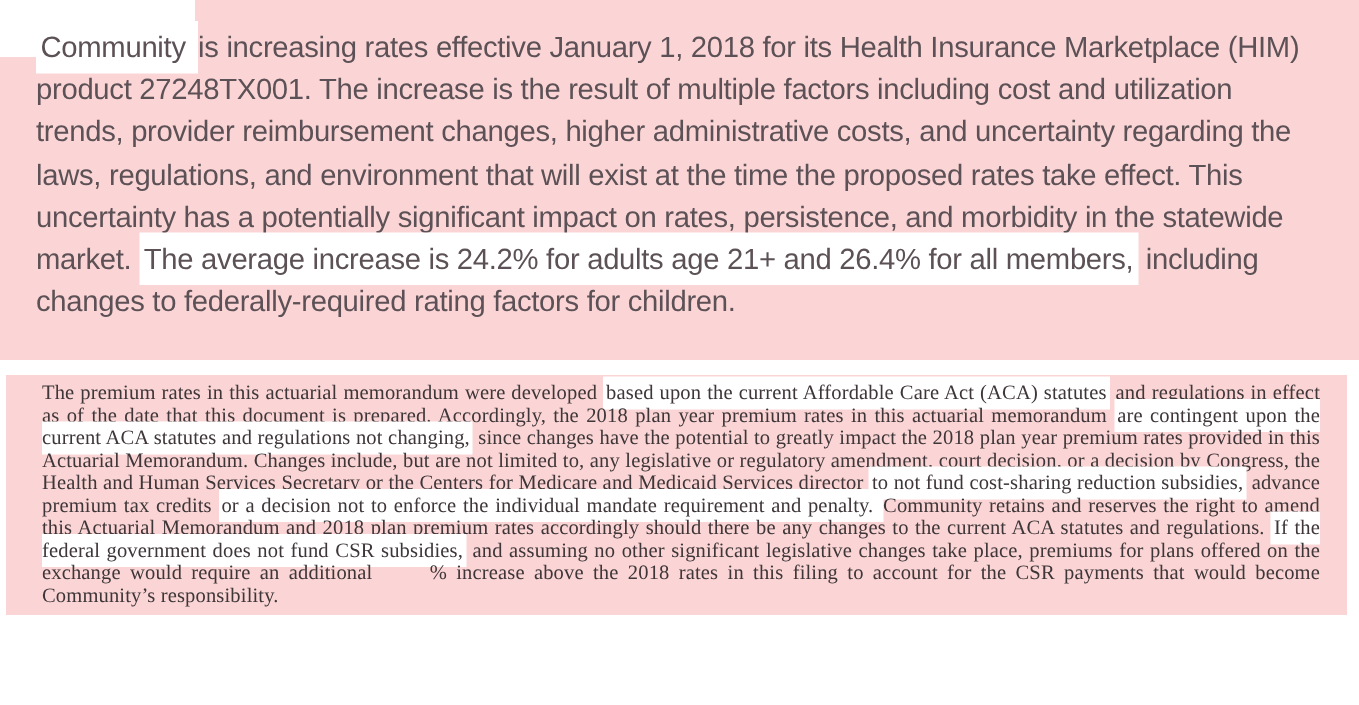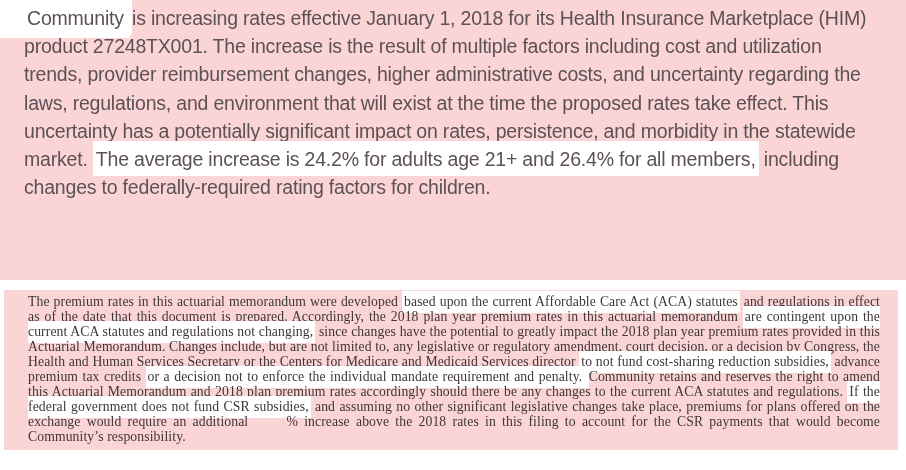--- a/index.html
+++ b/index.html
@@ -10,28 +10,28 @@
   }
   * { box-sizing: border-box; }
   html, body {
     margin: 0; padding: 0;
     width: 906px; height: 470px;
     background: #ffffff;
     overflow: hidden;
   }
   .p1 {
     position: relative;
-    width: 906px; height: 280px;
+    width: 906px; height: 240px;
     background: var(--highlight-pink);
     color: var(--paragraph1-text);
     font-family: "Liberation Sans", sans-serif;
     font-size: 19.5px;
     line-height: 28.2px;
     letter-spacing: -0.2px;
-    padding: 4px 26px 0 24px;
+    padding: 18px 26px 0 24px;
     overflow: hidden;
   }
   
   .p1::before {
     content: "";
     position: absolute;
     left: 0; top: 0;
     width: 130px; height: 38px;
     background: var(--unhighlighted-bg);
   }

